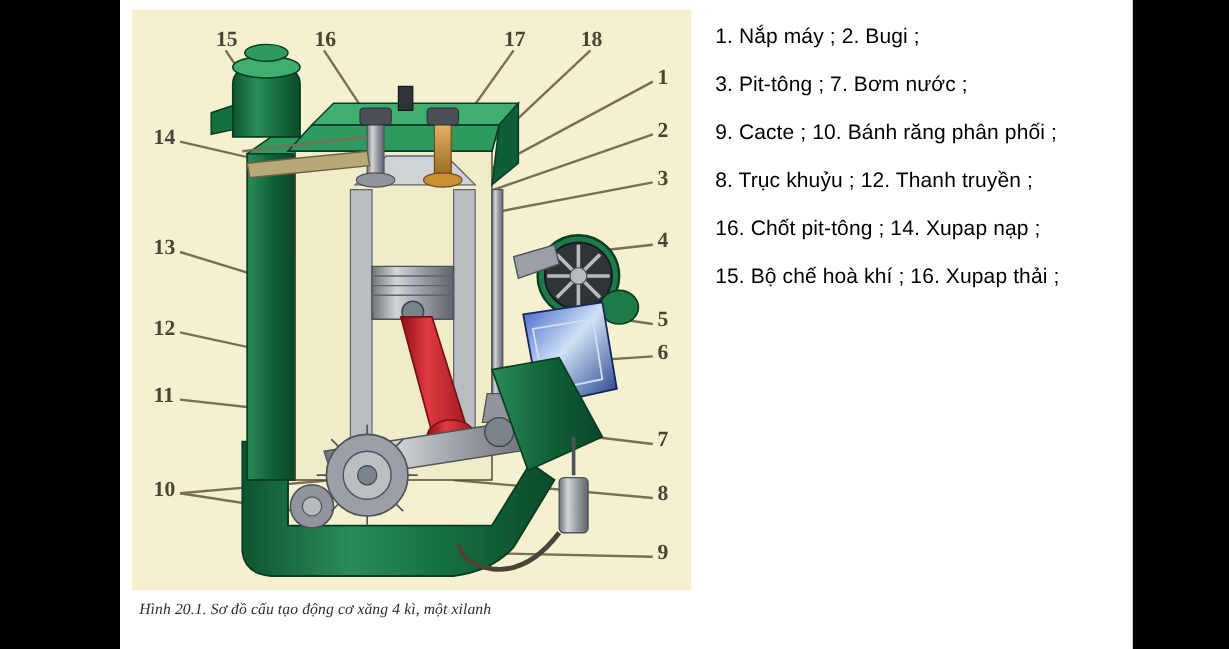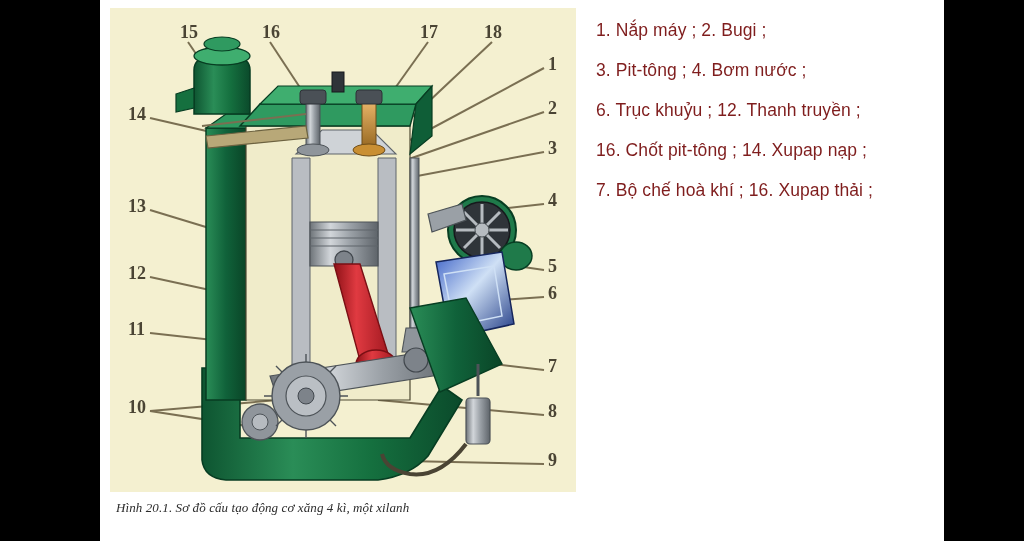--- a/index.html
+++ b/index.html
@@ -77,21 +77,21 @@
   
   #legend {
     position: absolute;
     left: 496px;
     top: 10px;
     width: 346px;
   }
   .legend-line {
     font-family: "Liberation Sans", sans-serif;
     font-size: 17.5px;
-    color: #7f1d1d;
+    color: #000000;
     line-height: 40px;
     height: 40px;
     white-space: nowrap;
     letter-spacing: 0.1px;
   }
 </style>
 </head>
 <body>
 
 <div id="screen">
@@ -268,20 +268,21 @@
             <text x="18" y="405">10</text>
           </g>
         </svg>
       </div>
 
       <div id="figure-caption">Hình 20.1. Sơ đồ cấu tạo động cơ xăng 4 kì, một xilanh</div>
     </div>
 
     <div id="legend">
       <div class="legend-line">1. Nắp máy ; 2. Bugi ;</div>
-      <div class="legend-line">3. Pit-tông ; 4. Bơm nước ;</div>
-      <div class="legend-line">6. Trục khuỷu ; 12. Thanh truyền ;</div>
+      <div class="legend-line">3. Pit-tông ; 7. Bơm nước ;</div>
+      <div class="legend-line">9. Cacte ; 10. Bánh răng phân phối ;</div>
+      <div class="legend-line">8. Trục khuỷu ; 12. Thanh truyền ;</div>
       <div class="legend-line">16. Chốt pit-tông ; 14. Xupap nạp ;</div>
-      <div class="legend-line">7. Bộ chế hoà khí ; 16. Xupap thải ;</div>
+      <div class="legend-line">15. Bộ chế hoà khí ; 16. Xupap thải ;</div>
     </div>
 
   </div>
 </div>
 
 </body></html>

